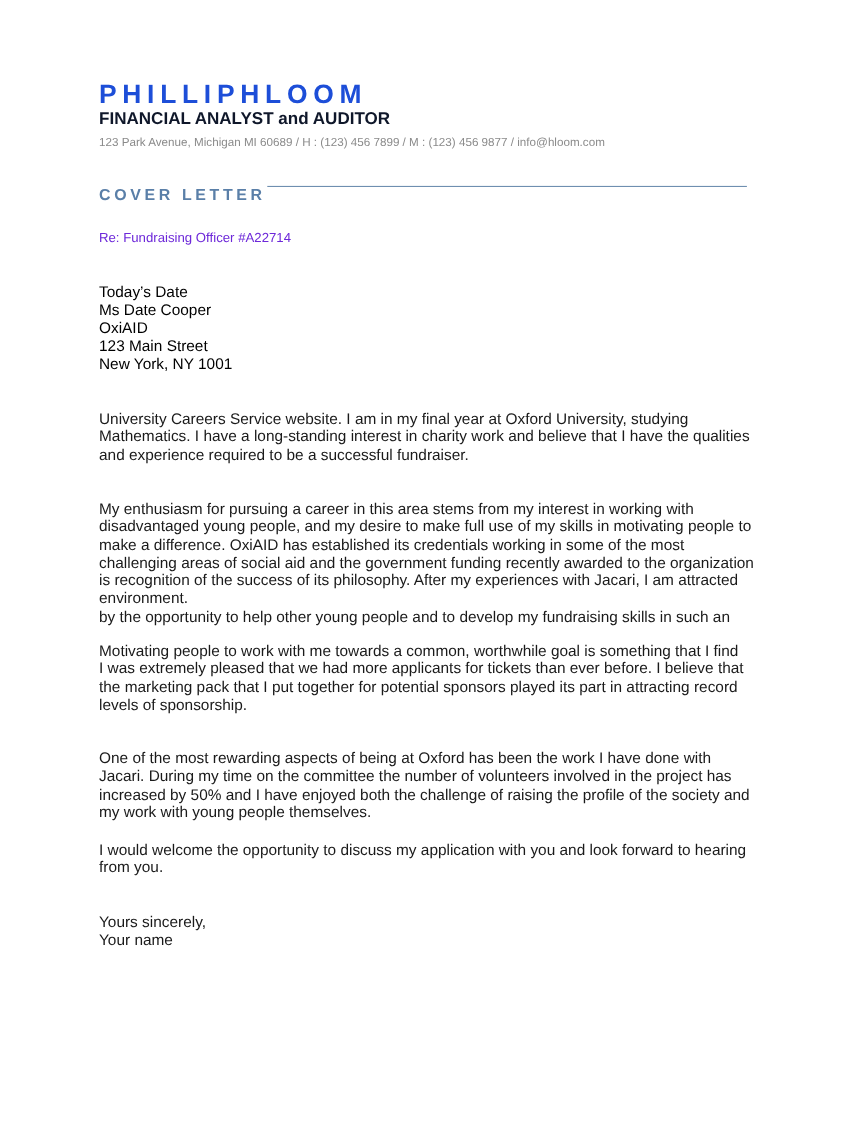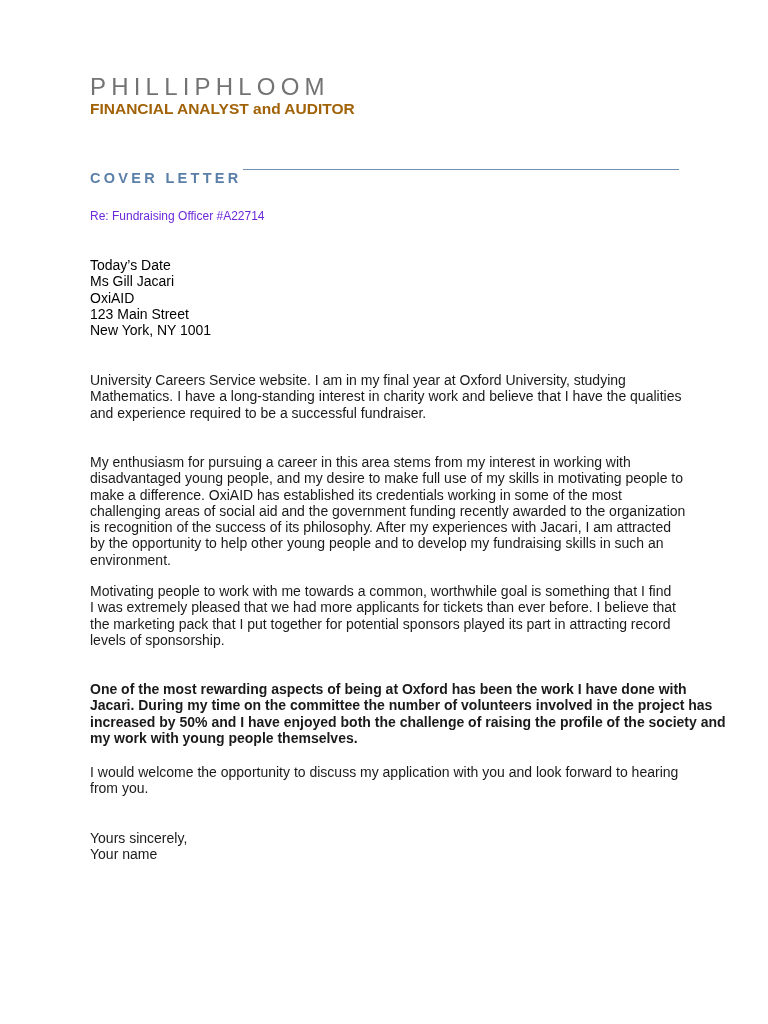--- a/index.html
+++ b/index.html
@@ -19,32 +19,32 @@
       position: absolute;
       left: 0; top: 0;
       width: 768px; height: 1024px;
       background: #ffffff;
     }
     .name {
       position: absolute;
       left: 90px;
       top: 74px;
       font-size: 24px;
-      font-weight: normal;
+      font-weight: bold;
       letter-spacing: 5.2px;
-      color: #737373;
+      color: #1d4ed8;
       line-height: 26px;
       margin: 0;
     }
     .job-title {
       position: absolute;
       left: 90px;
       top: 100px;
       font-size: 15.5px;
-      color: #a16207;
+      color: #0f172a;
       line-height: 18px;
       margin: 0;
     }
     .contact {
       position: absolute;
       left: 90px;
       top: 123px;
       font-size: 10.6px;
       color: #8a8a8a;
       line-height: 14px;
@@ -101,69 +101,70 @@
       color: #1a1a1a;
     }
     .para {
       margin: 0;
       white-space: nowrap;
     }
     .para span { display: block; }
     .p1 { position: absolute; top: 0; }
     .p2 { position: absolute; top: 82px; }
     .p3 { position: absolute; top: 211px; }
-    .p4 { position: absolute; top: 309px; font-weight: bold; }
+    .p4 { position: absolute; top: 309px; }
     .p5 { position: absolute; top: 392px; }
     .closing {
       position: absolute;
       left: 90px;
       top: 830px;
       font-size: 14px;
       line-height: 16.3px;
       color: #1a1a1a;
     }
     .closing div { white-space: nowrap; }
   </style>
 </head>
 <body>
 
 <div class="page">
 
   <h1 class="name">PHILLIPHLOOM</h1>
   <h2 class="job-title">FINANCIAL ANALYST and AUDITOR</h2>
+  <div class="contact">123 Park Avenue, Michigan MI 60689 / H : (123) 456 7899 / M : (123) 456 9877 / info@hloom.com</div>
 
   <div class="section-header">
     <h3 class="section-title">COVER LETTER</h3>
     <div class="section-rule"></div>
   </div>
 
   <div class="re-line">Re: Fundraising Officer #A22714</div>
 
   <div class="address">
     <div>Today’s Date</div>
-    <div>Ms Gill Jacari</div>
+    <div>Ms Date Cooper</div>
     <div>OxiAID</div>
     <div>123 Main Street</div>
     <div>New York, NY 1001</div>
   </div>
 
   <div class="body-text">
     <p class="para p1">
       <span>University Careers Service website. I am in my final year at Oxford University, studying</span>
       <span>Mathematics. I have a long-standing interest in charity work and believe that I have the qualities</span>
       <span>and experience required to be a successful fundraiser.</span>
     </p>
     <p class="para p2">
       <span>My enthusiasm for pursuing a career in this area stems from my interest in working with</span>
       <span>disadvantaged young people, and my desire to make full use of my skills in motivating people to</span>
       <span>make a difference. OxiAID has established its credentials working in some of the most</span>
       <span>challenging areas of social aid and the government funding recently awarded to the organization</span>
       <span>is recognition of the success of its philosophy. After my experiences with Jacari, I am attracted</span>
+      <span>environment.</span>
       <span>by the opportunity to help other young people and to develop my fundraising skills in such an</span>
-      <span>environment.</span>
     </p>
     <p class="para p3">
       <span>Motivating people to work with me towards a common, worthwhile goal is something that I find</span>
       <span>I was extremely pleased that we had more applicants for tickets than ever before. I believe that</span>
       <span>the marketing pack that I put together for potential sponsors played its part in attracting record</span>
       <span>levels of sponsorship.</span>
     </p>
     <p class="para p4">
       <span>One of the most rewarding aspects of being at Oxford has been the work I have done with</span>
       <span>Jacari. During my time on the committee the number of volunteers involved in the project has</span>

